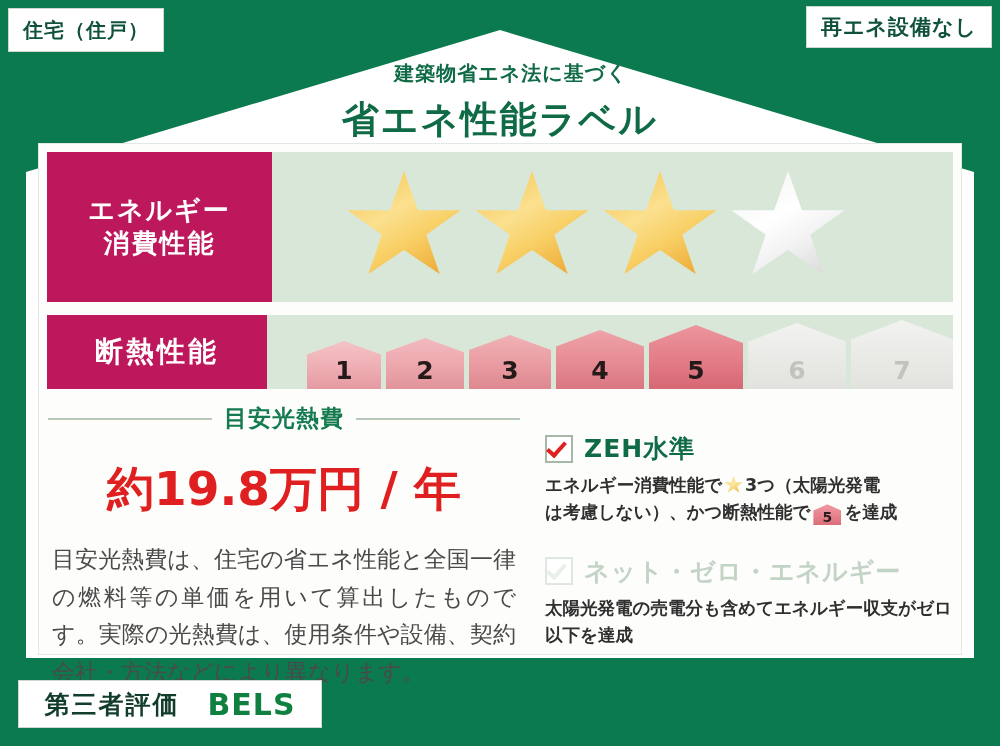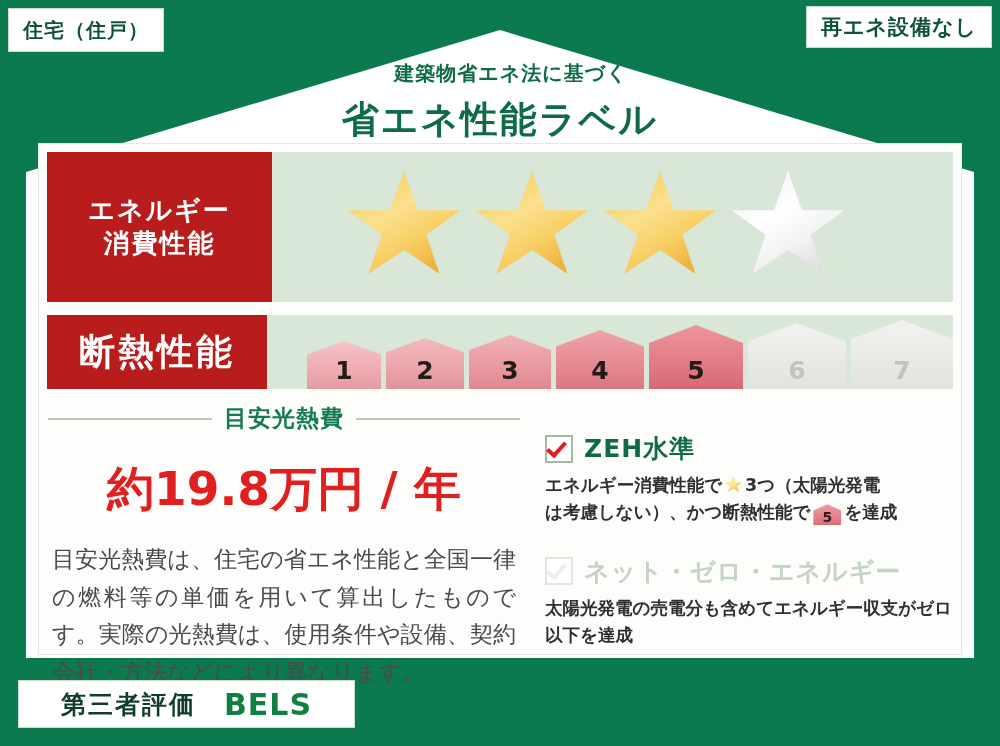--- a/index.html
+++ b/index.html
@@ -62,21 +62,21 @@
     top: 60px;
     text-align: center;
     color: #0f6b45;
     z-index: 5;
   }
   #title-sub   { font-size: 20px; font-weight: bold; letter-spacing: 1px; padding-left: 22px; }
   #title-main  { font-size: 37px; font-weight: bold; letter-spacing: 2px; margin-top: 8px; }
 
   
   .row-label {
-    background: #b91c1c;
+    background: #be185d;
     color: #ffffff;
     font-weight: bold;
     display: flex;
     flex-direction: column;
     align-items: center;
     justify-content: center;
     text-align: center;
     line-height: 1.26;
     letter-spacing: 2px;
   }
@@ -123,21 +123,21 @@
 
   
   .insul-row {
     position: absolute;
     left: 47px;
     top: 315px;
     width: 906px;
     height: 74px;
     display: flex;
   }
-  .insul-row .row-label { width: 225px; height: 74px; font-size: 36px; letter-spacing: 3px; }
+  .insul-row .row-label { width: 225px; height: 74px; font-size: 28px; letter-spacing: 3px; }
   .insul-field {
     flex: 1;
     background: #d8e7d7;
     display: flex;
     align-items: flex-end;
     padding-left: 40px;
     gap: 5px;
   }
 
   .house-chip {
@@ -281,21 +281,21 @@
     font-weight: bold;
     text-align: center;
     line-height: 27px;
   }
 
   
   #bels-badge {
     position: absolute;
     left: 18px;
     bottom: 18px;
-    width: 337px;
+    width: 304px;
     height: 48px;
     background: #ffffff;
     border: 1px solid #cfd8cf;
     display: flex;
     align-items: center;
     justify-content: center;
     gap: 28px;
   }
   #bels-jp  { font-size: 25px; font-weight: bold; color: #123d2b; letter-spacing: 2px; }
   #bels-en  { font-size: 30px; font-weight: bold; color: #108040; letter-spacing: 1px; }

